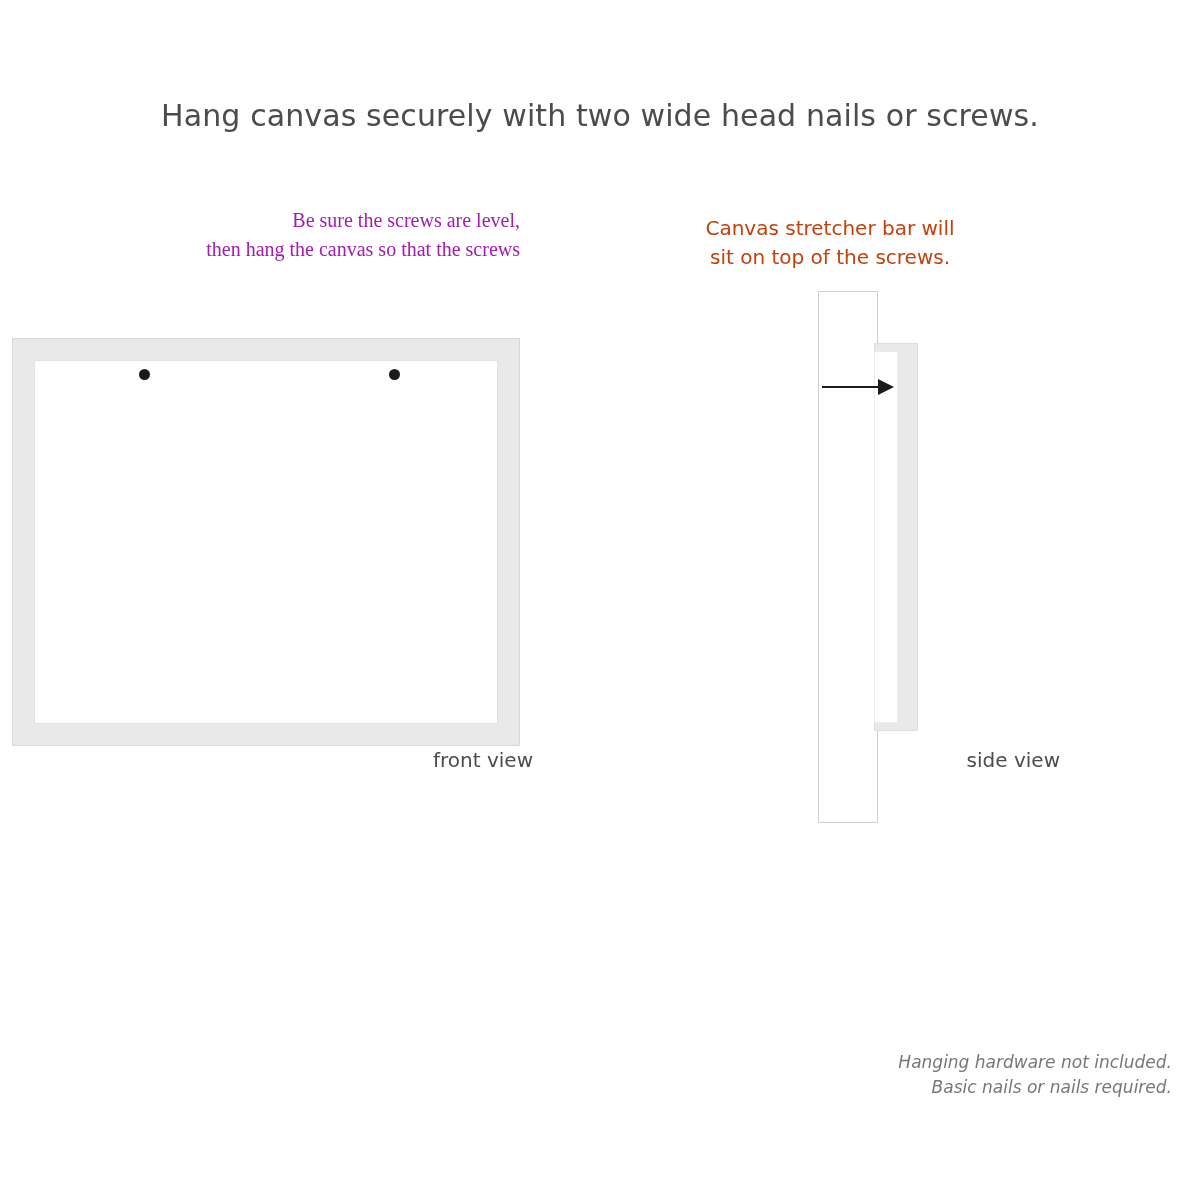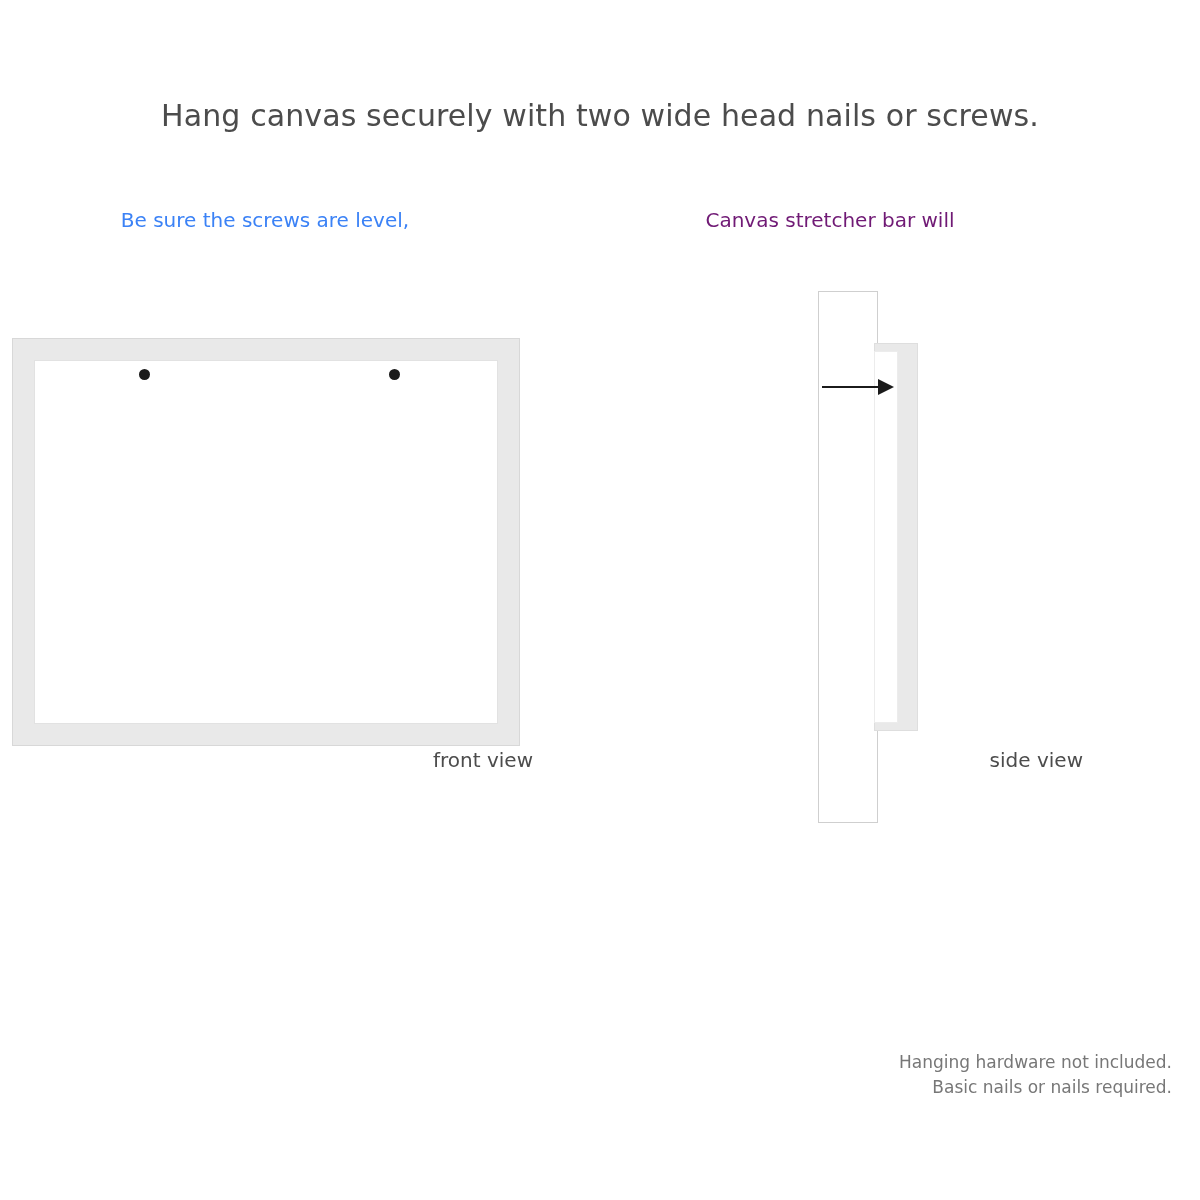--- a/index.html
+++ b/index.html
@@ -27,24 +27,25 @@
     color: #4c4c4c;
     letter-spacing: 0.1px;
   }
 
   
   .caption-left {
     position: absolute;
     left: 10px;
     top: 206px;
     width: 510px;
-    text-align: center;
+    text-align: right;
     font-size: 20px;
     line-height: 29px;
-    color: #3b82f6;
+    color: #a21caf;
+    font-family: Liberation Serif, serif;
   }
 
   .front-view-wrap {
     position: absolute;
     left: 12px;
     top: 338px;
     width: 508px;
     height: 408px;
   }
   .canvas-outer {
@@ -84,26 +85,26 @@
     width: 220px;
     text-align: right;
     font-size: 20px;
     color: #4c4c4c;
   }
 
   
   .caption-right {
     position: absolute;
     left: 630px;
-    top: 206px;
+    top: 214px;
     width: 400px;
     text-align: center;
     font-size: 20px;
     line-height: 29px;
-    color: #701a75;
+    color: #c2410c;
   }
 
   .side-view-wrap {
     position: absolute;
     left: 818px;
     top: 291px;
     width: 190px;
     height: 534px;
   }
   .wall-bar {
@@ -156,55 +157,57 @@
   }
 
   .label-side {
     position: absolute;
     left: 820px;
     top: 748px;
     width: 240px;
     text-align: right;
     font-size: 20px;
     color: #4c4c4c;
-    padding-left: 23px;
   }
 
   
   .footnote {
     position: absolute;
     right: 28px;
     top: 1050px;
     width: 520px;
     text-align: right;
     font-size: 17px;
     line-height: 25px;
     color: #777777;
+    font-style: italic;
   }
 </style>
 </head>
 <body>
 
 <div class="headline">Hang canvas securely with two wide head nails or screws.</div>
 
 <div class="caption-left">
   <div>Be sure the screws are level,</div>
+  <div>then hang the canvas so that the screws</div>
 </div>
 
 <div class="front-view-wrap">
   <div class="canvas-outer"></div>
   <div class="canvas-inner"></div>
   <div class="screw-dot screw-left"></div>
   <div class="screw-dot screw-right"></div>
 </div>
 
 <div class="label-front">front view</div>
 
 <div class="caption-right">
   <div>Canvas stretcher bar will</div>
+  <div>sit on top of the screws.</div>
 </div>
 
 <div class="side-view-wrap">
   <div class="wall-bar"></div>
   <div class="stretcher-outer"></div>
   <div class="stretcher-inner"></div>
   <div class="nail-shaft"></div>
   <div class="nail-head"></div>
 </div>
 

